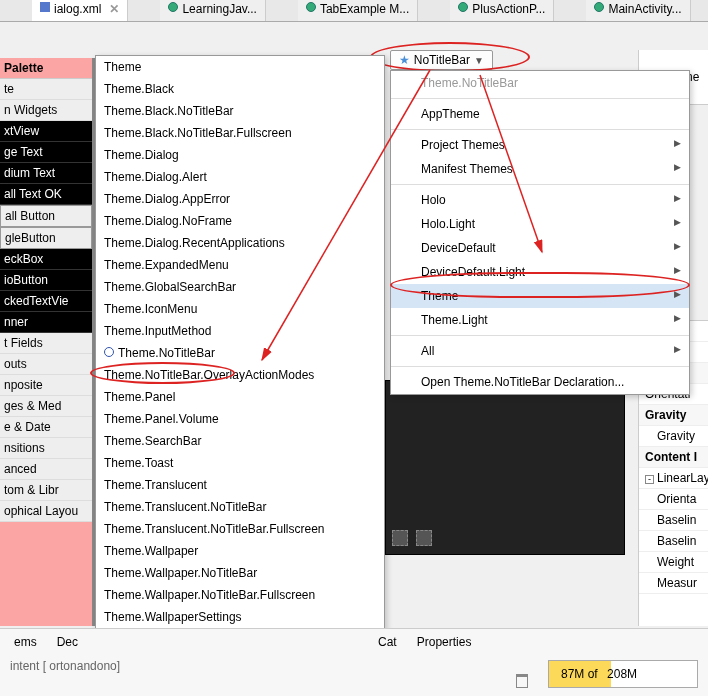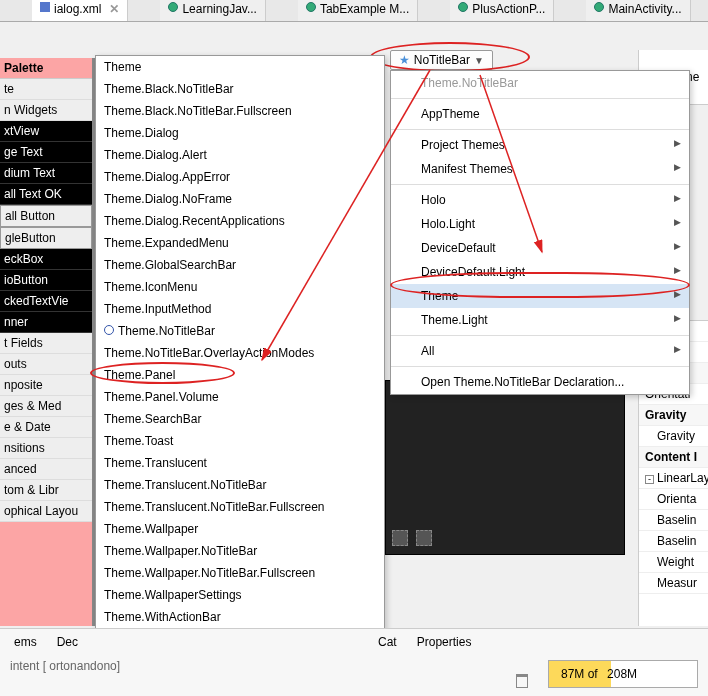--- a/index.html
+++ b/index.html
@@ -135,20 +135,21 @@
 </div>
 <div class="ellipse1"></div>
 
 <div class="outline">
   <span class="outline-icon"></span>
   <span>Outline</span>
 </div>
 
 <div class="popup1" id="popup1">
     <div class="item">Theme</div>
+    <div class="item">Theme.Black</div>
     <div class="item">Theme.Black.NoTitleBar</div>
     <div class="item">Theme.Black.NoTitleBar.Fullscreen</div>
     <div class="item">Theme.Dialog</div>
     <div class="item">Theme.Dialog.Alert</div>
     <div class="item">Theme.Dialog.AppError</div>
     <div class="item">Theme.Dialog.NoFrame</div>
     <div class="item">Theme.Dialog.RecentApplications</div>
     <div class="item">Theme.ExpandedMenu</div>
     <div class="item">Theme.GlobalSearchBar</div>
     <div class="item">Theme.IconMenu</div>

